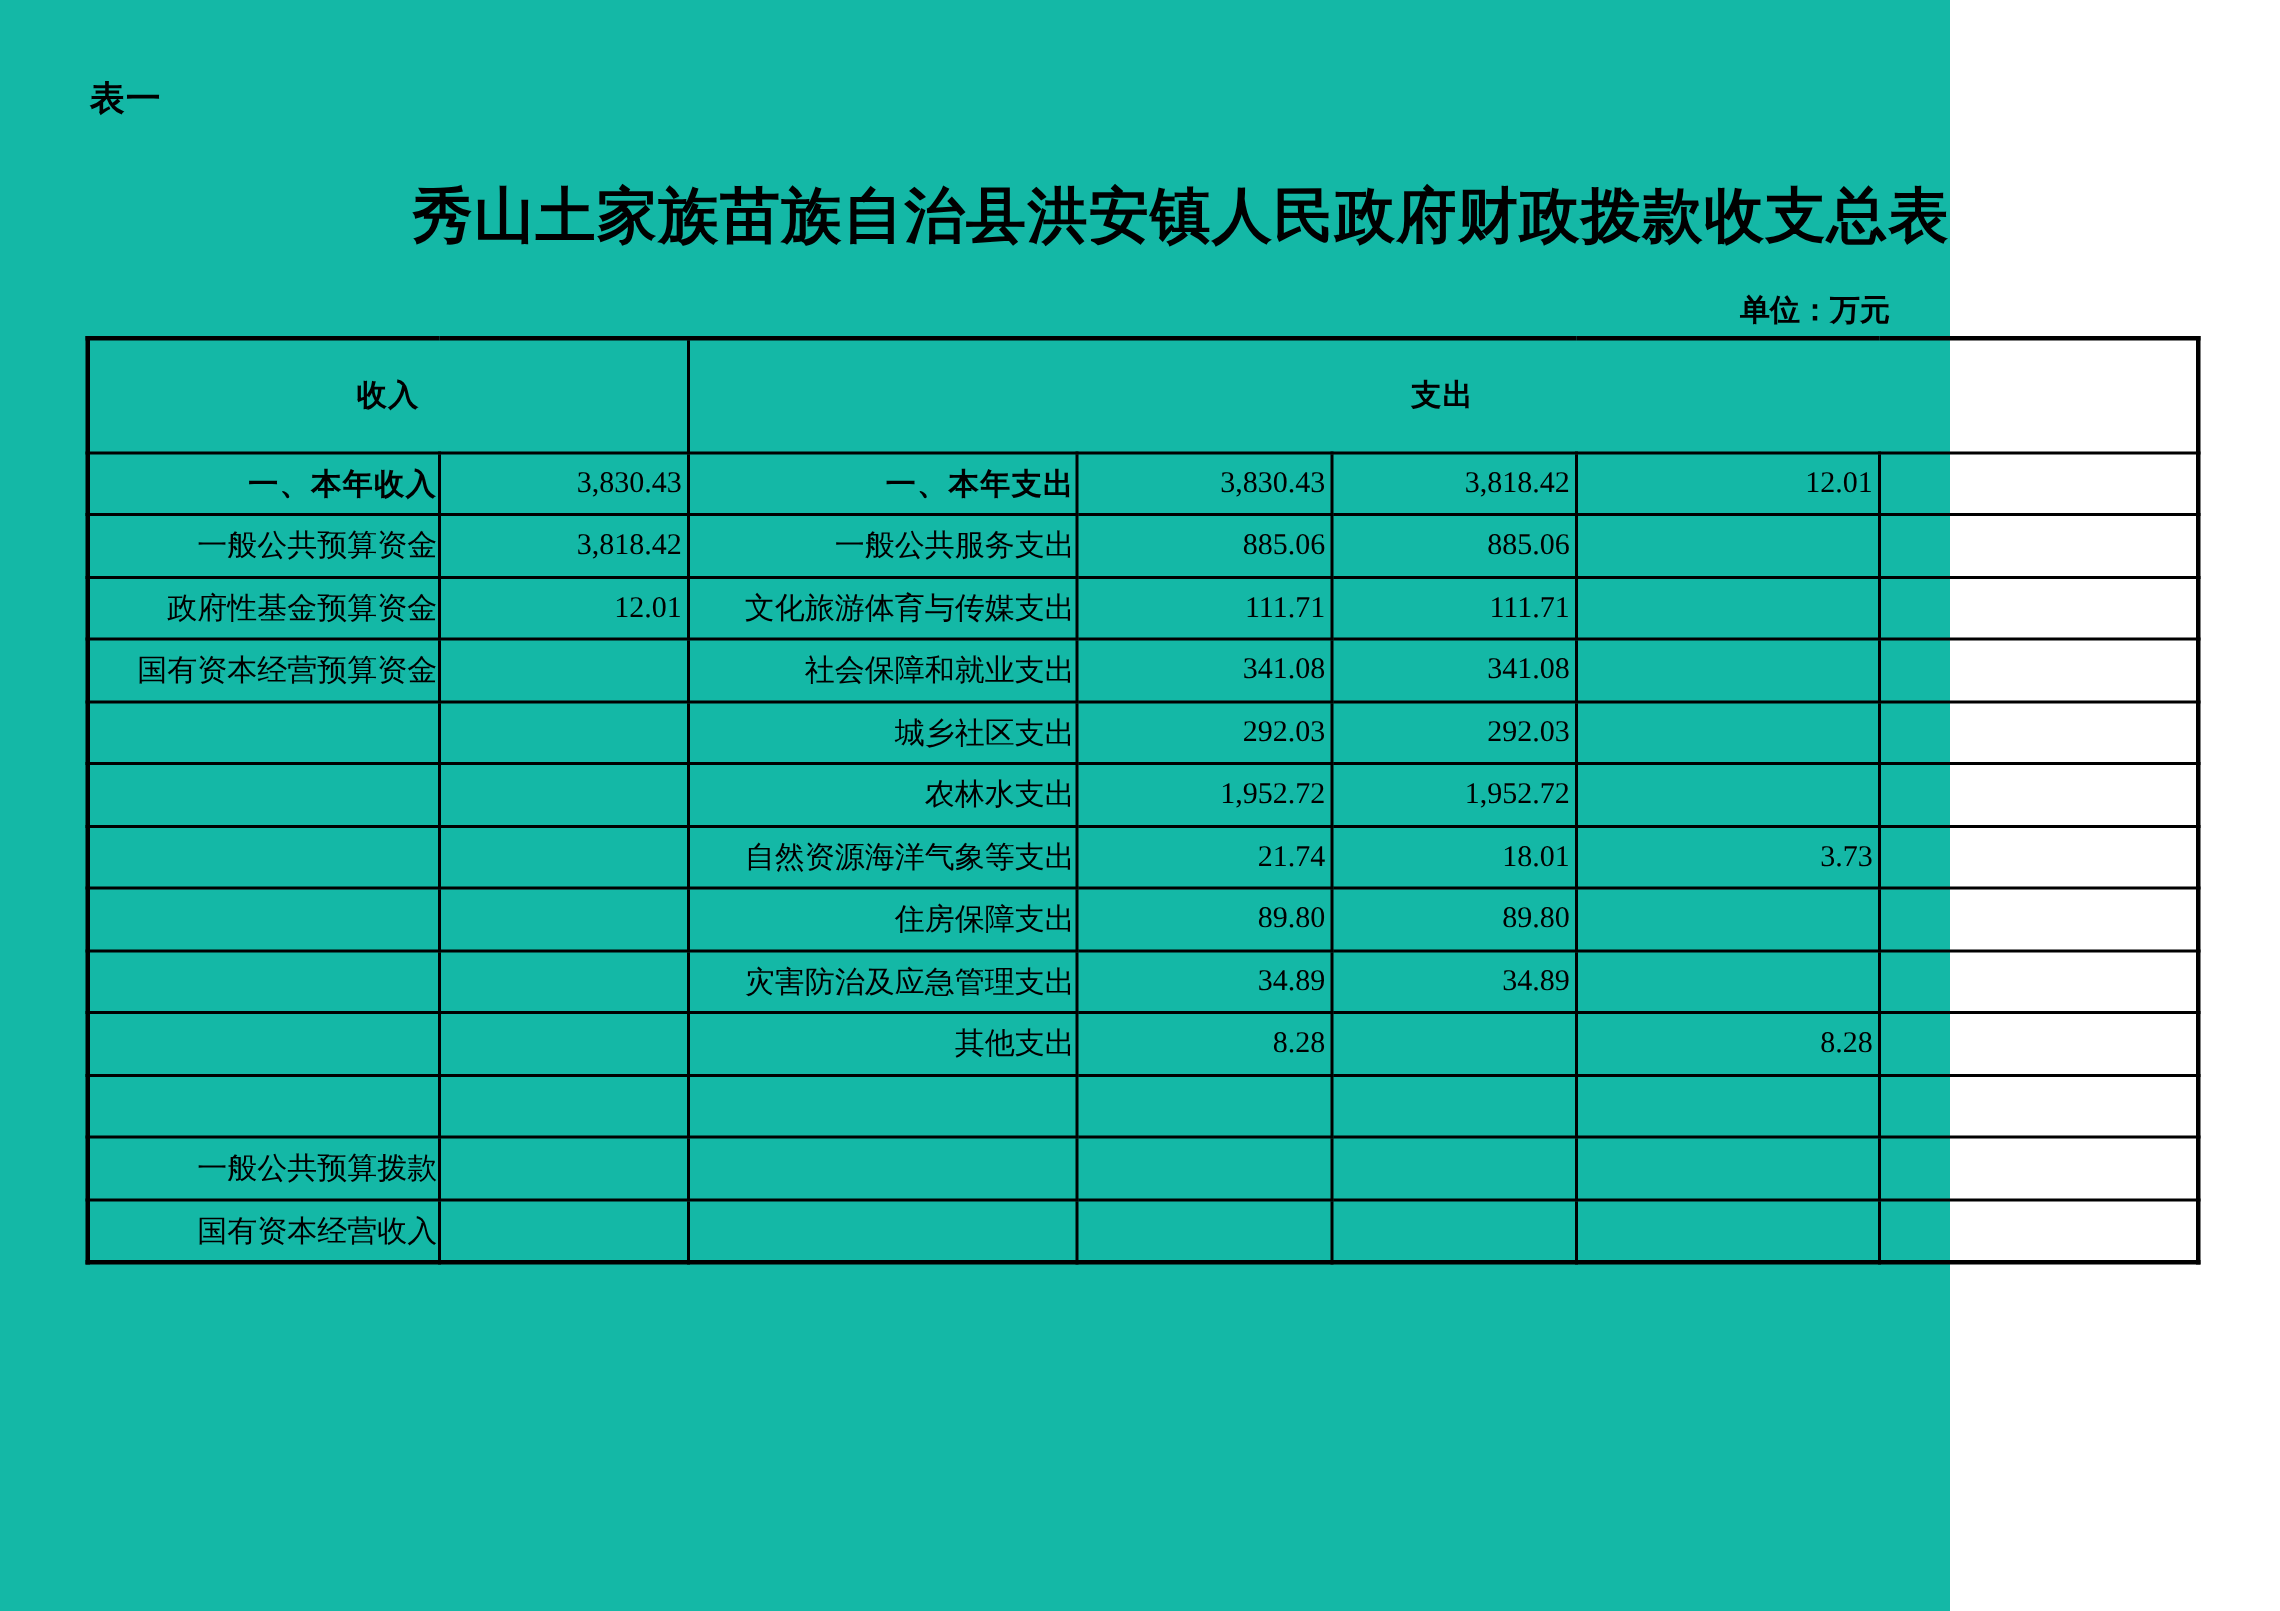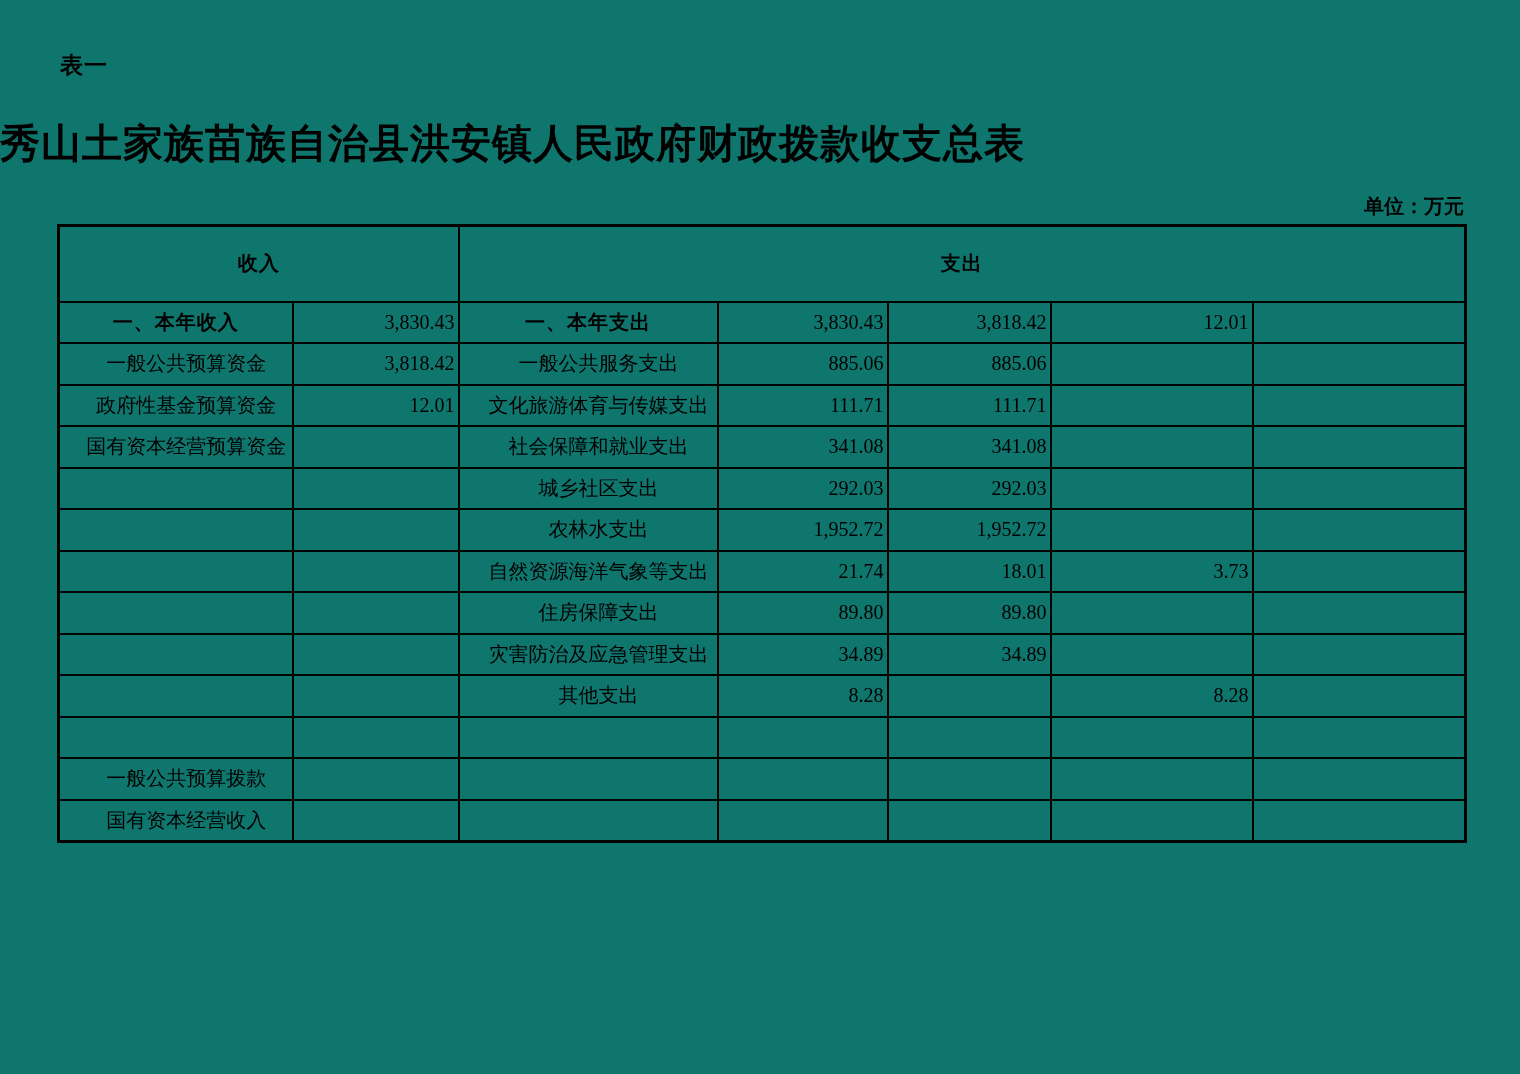--- a/index.html
+++ b/index.html
@@ -3,36 +3,36 @@
 <meta charset="utf-8">
 <style>
   * { margin: 0; padding: 0; box-sizing: border-box; }
   html, body {
     width: 1520px; height: 1074px;
     background: #ffffff;
     overflow: hidden;
     font-family: "Liberation Serif", "DejaVu Serif", serif;
     color: #000;
   }
-  .page { position: relative; width: 1520px; height: 1074px; background: #0f766e; }
+  .page { position: relative; width: 1300px; height: 1074px; background: #14b8a6; }
 
   .doc-label {
     position: absolute; left: 60px; top: 50px;
     font-family: "Liberation Sans", "DejaVu Sans", sans-serif;
     font-weight: bold; font-size: 23px; letter-spacing: 1px;
   }
   .doc-title {
     position: absolute; left: 0; right: 0; top: 116px;
-    text-align: left;
+    text-align: right;
     font-family: "Liberation Serif", "DejaVu Serif", serif;
     font-weight: bold; font-size: 40px; letter-spacing: 1px;
     white-space: nowrap;
   }
   .unit-note {
-    position: absolute; right: 56px; top: 193px;
+    position: absolute; right: 40px; top: 193px;
     font-family: "Liberation Sans", "DejaVu Sans", sans-serif;
     font-weight: 600; font-size: 20px;
   }
 
   .table-wrap { position: absolute; left: 57px; top: 224px; }
   table.budget {
     border-collapse: collapse;
     table-layout: fixed;
     width: 1407px;
     border: 3px solid #000;
@@ -47,21 +47,21 @@
   thead tr.h2 { height: 78px; }
   tbody tr { height: 41.5px; }
 
   th {
     font-family: Liberation Sans, sans-serif;
     font-weight: 600; font-size: 20px;
     text-align: center;
     letter-spacing: 1px;
   }
   td { font-size: 20px; }
-  td.item { text-align: center; padding-left: 21px; }
+  td.item { text-align: right; padding-left: 21px; }
   td.num  { text-align: right; padding-right: 3px; }
   td.section {
     font-family: "Liberation Sans", "DejaVu Sans", sans-serif;
     font-weight: bold;
     padding-left: 0;
     letter-spacing: 1px;
   }
 </style>
 </head>
 <body>

